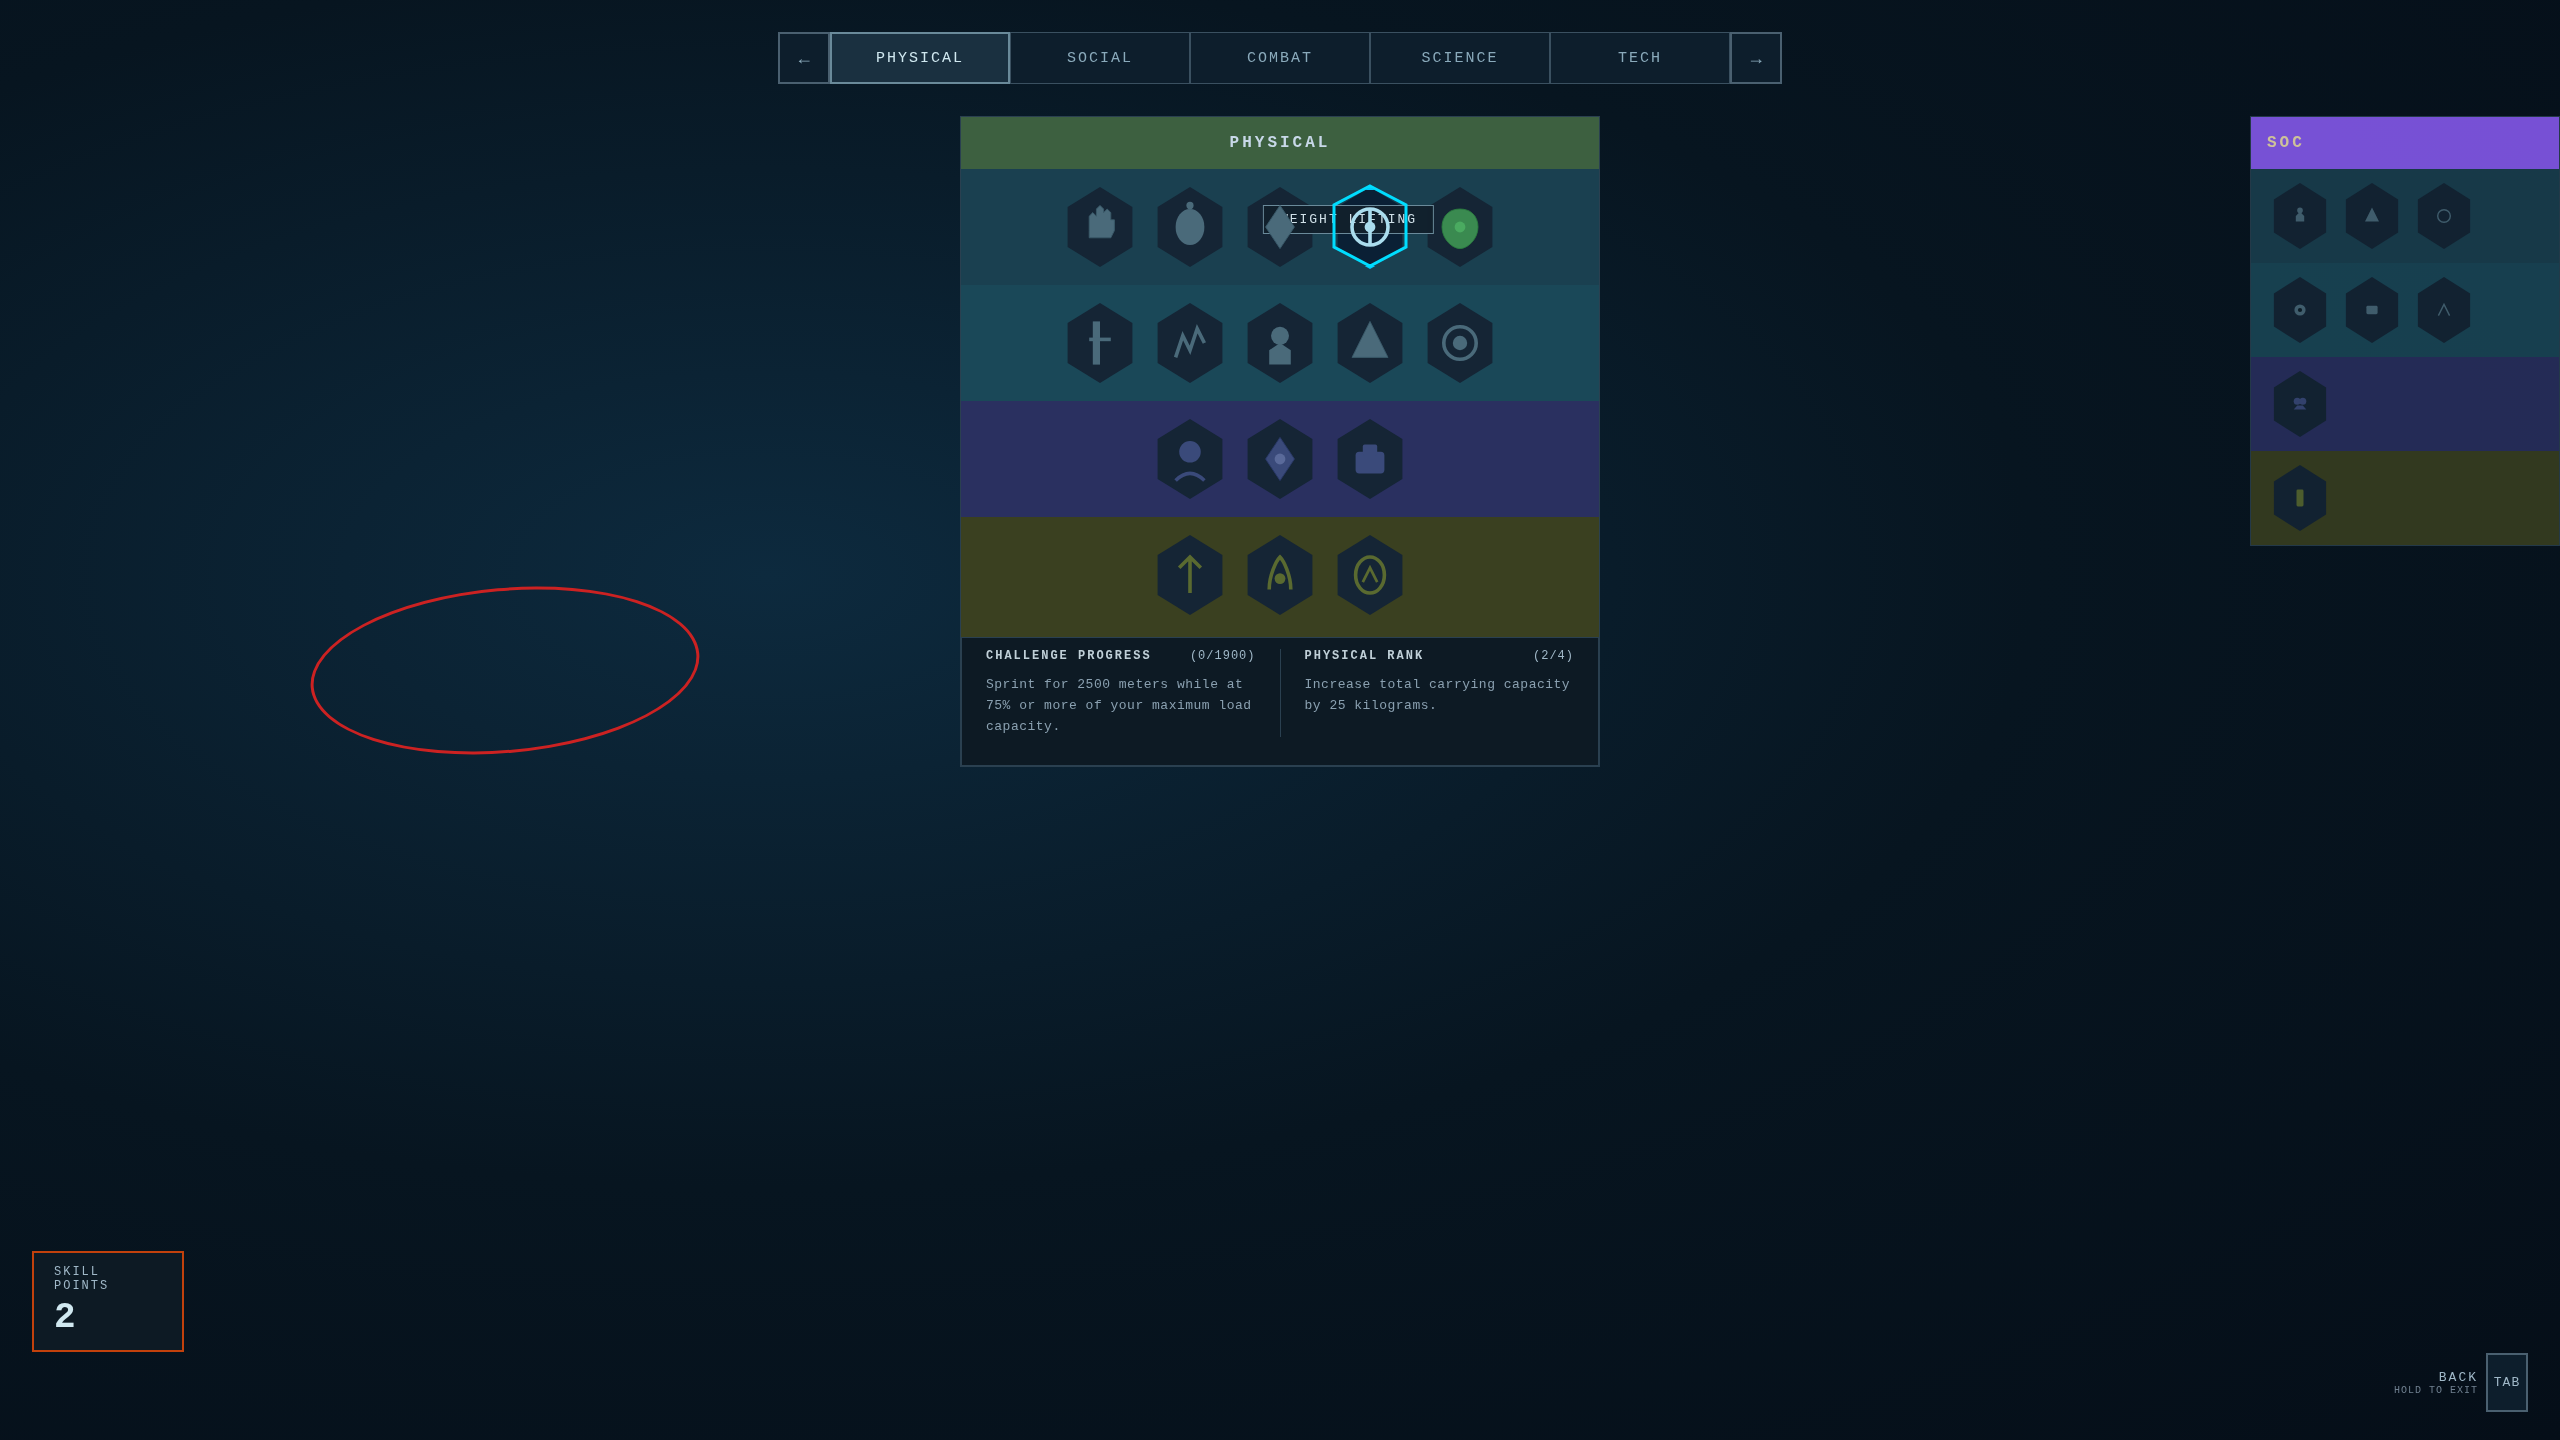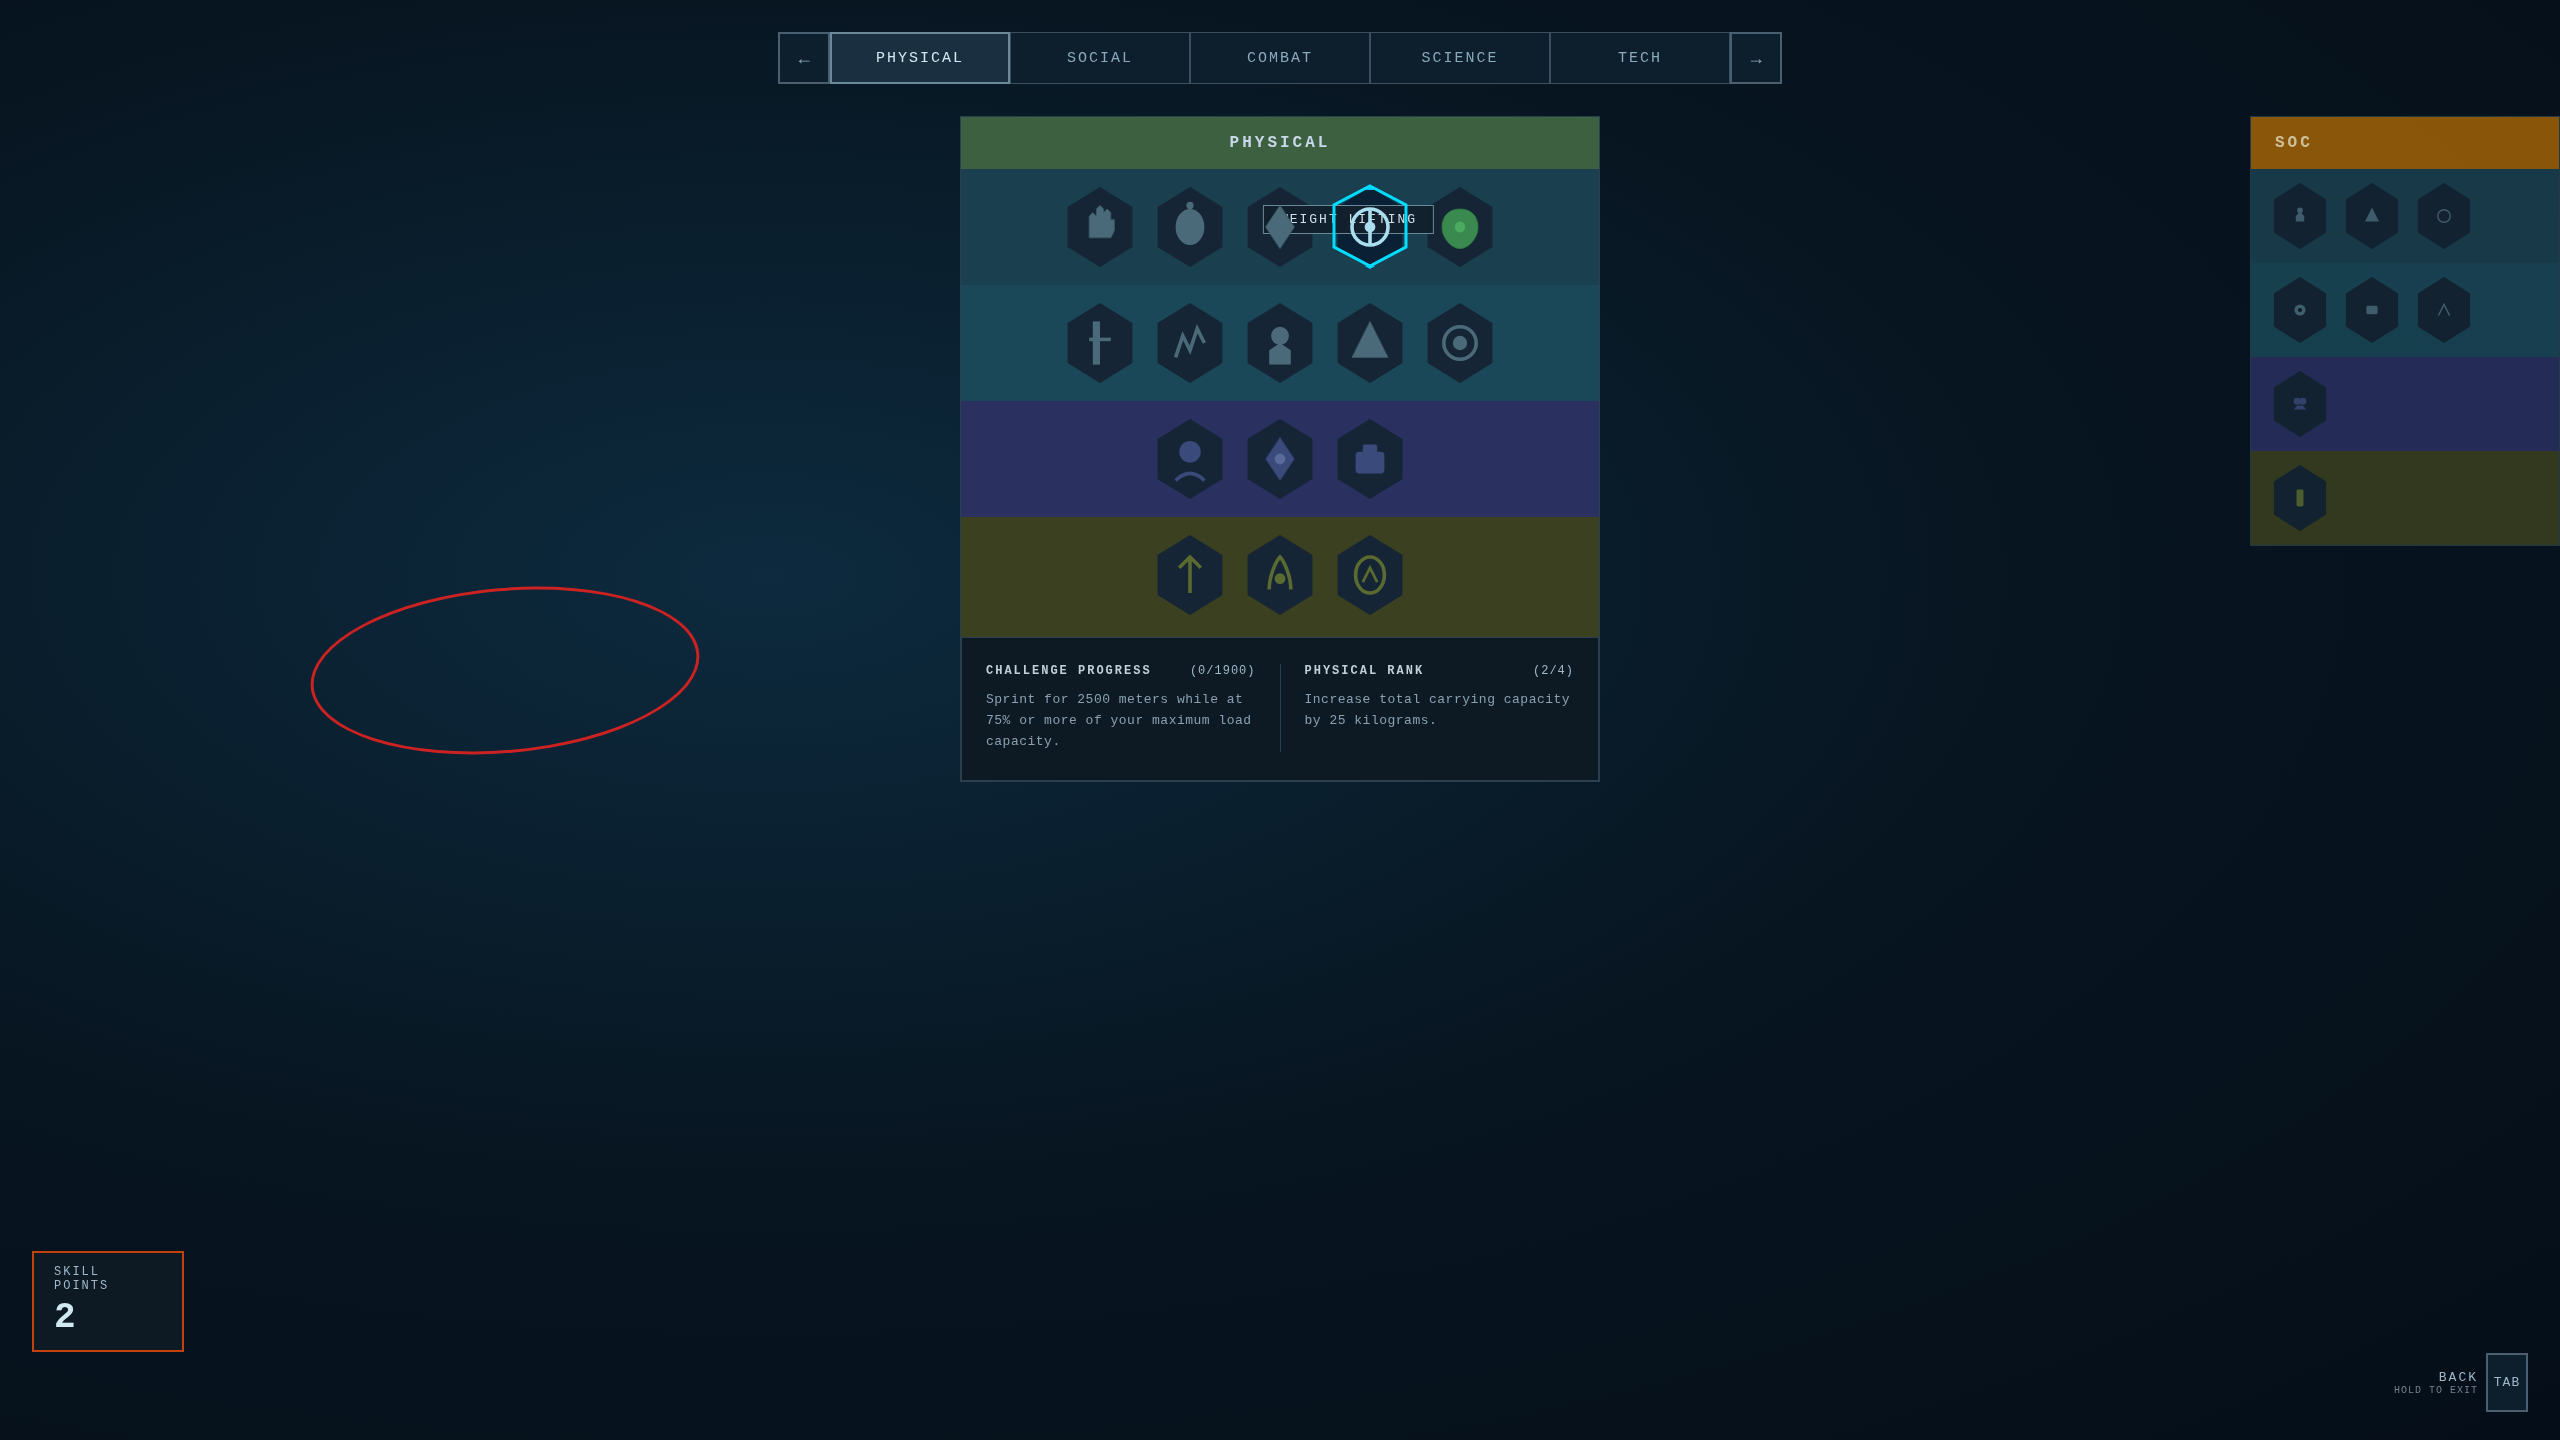--- a/index.html
+++ b/index.html
@@ -95,21 +95,21 @@
       padding: 18px 30px;
     }
 
     
     .bottom-info {
       background: #0d1a24;
       border-top: 1px solid #2a4050;
       border-left: 1px solid #2a4050;
       border-right: 1px solid #2a4050;
       border-bottom: 1px solid #2a4050;
-      padding: 26px 24px 28px 24px;
+      padding: 11px 24px 28px 24px;
       display: flex;
       gap: 0;
     }
 
     .info-left {
       flex: 1;
       border-right: 1px solid #2a4050;
       padding-right: 24px;
     }
 
@@ -211,25 +211,25 @@
       top: 116px;
       right: 0;
       width: 310px;
       background: #0d1e2a;
       border: 1px solid #2a4050;
       opacity: 0.85;
     }
 
     .rp-header {
       height: 52px;
-      background: #a16207;
+      background: #8b5cf6;
       display: flex;
       align-items: center;
       justify-content: flex-start;
-      padding-left: 24px;
+      padding-left: 16px;
       font-size: 16px;
       letter-spacing: 3px;
       color: #f0e0b0;
       font-weight: bold;
     }
 
     .rp-row {
       display: flex;
       align-items: center;
       justify-content: flex-start;

